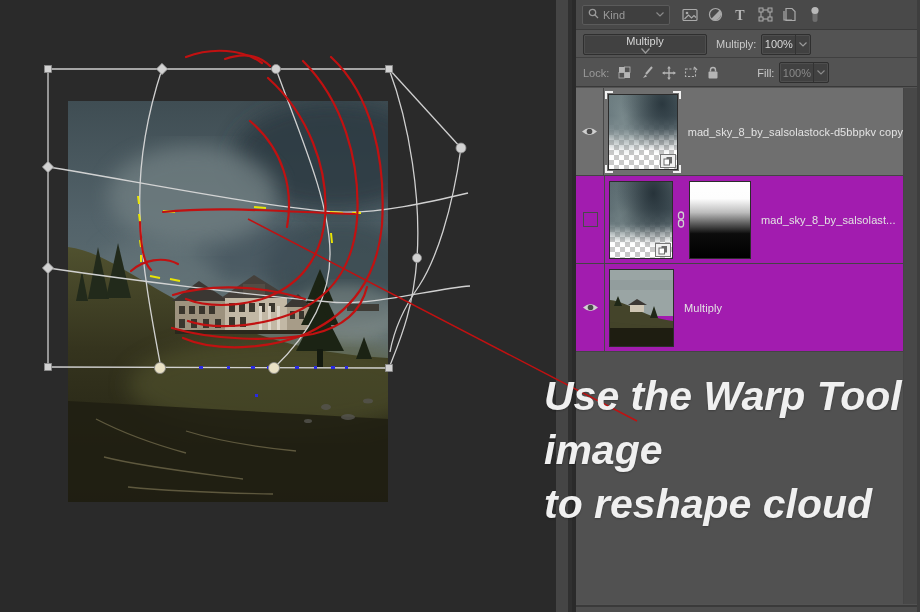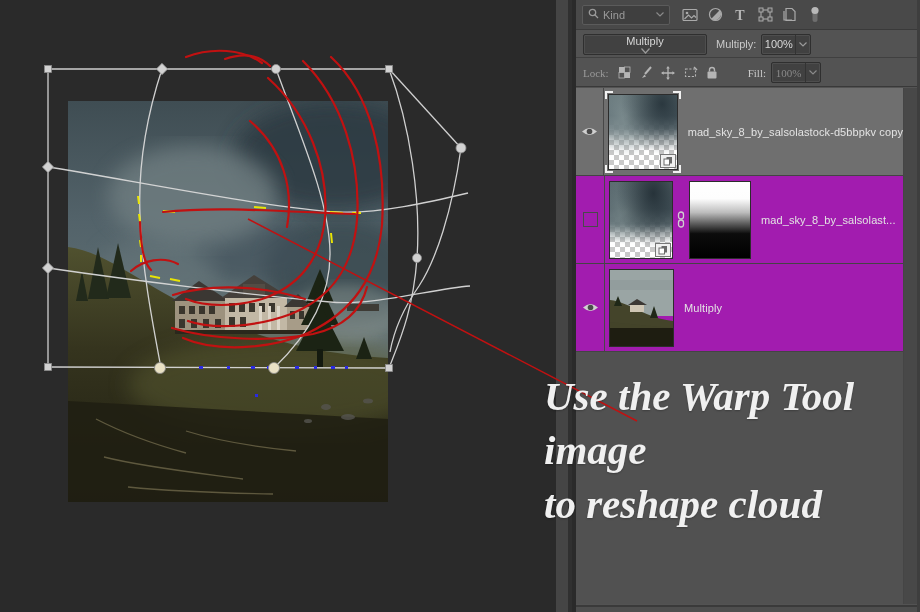--- a/index.html
+++ b/index.html
@@ -36,21 +36,21 @@
   .combo .grow{flex:1;}
   .lbl{color:#c9c9c9;margin-left:9px;}
   .lbl.dim{color:#9a9a9a;}
   .valbox{display:flex;align-items:center;margin-left:5px;height:21px;background:#414141;
           border:1px solid #2f2f2f;border-radius:2px;box-shadow:inset 0 0 0 1px #4e4e4e;}
   .valbox .val{width:33px;text-align:center;color:#d8d8d8;}
   .valbox .chev{width:15px;height:100%;border-left:1px solid #333;display:flex;align-items:center;justify-content:center;}
   .valbox.dim .val{color:#8a8a8a;}
 
   .lock-row{position:absolute;left:0;top:59px;right:3px;height:28px;background:#535353;
-            border-bottom:1px solid #393939;display:flex;align-items:center;padding-left:7px;font-family:Liberation Serif, serif;}
+            border-bottom:1px solid #393939;display:flex;align-items:center;padding-left:7px;}
   .lock-row .licon{display:flex;align-items:center;justify-content:center;width:21px;height:20px;margin-left:1px;}
 
   .layers-list{position:absolute;left:0;top:88px;right:3px;bottom:8px;background:#515151;}
   .scroll-strip{position:absolute;right:0;top:0;bottom:0;width:14px;background:#484848;border-left:1px solid #454545;}
   .layer-row{position:relative;display:flex;align-items:center;height:88px;margin-right:14px;
              border-bottom:1px solid #444444;background:#a21caf;}
   .layer-row.selected{background:#6f6f6f;}
   .eye-well{width:29px;align-self:stretch;border-right:1px solid #474747;display:flex;
             align-items:center;justify-content:center;}
   .eye-empty{width:15px;height:15px;border:1px solid #49494a;background:transparent;}
@@ -82,21 +82,21 @@
   .chain{margin:0 3px;display:flex;align-items:center;}
   .maskthumb{width:62px;height:78px;border:1px solid #2c2c2c;
      background:linear-gradient(180deg,#ffffff 0%,#fdfdfd 22%,#bdbdbd 40%,#5c5c5c 55%,#0c0c0c 68%,#000 100%);}
   .layer-name{margin-left:10px;color:#e3e3e3;letter-spacing:.1px;white-space:nowrap;}
 
   .panel-bottom{position:absolute;left:0;bottom:0;right:3px;height:7px;background:#4e4e4e;
                 border-top:2px solid #3a3a3a;}
 
   
   .annotation-text{position:absolute;left:544px;top:369px;z-index:4;color:#f0f0f0;
-      font-family:Liberation Serif, serif;font-style:italic;font-weight:bold;
+      font-family:Liberation Sans, sans-serif;font-style:italic;font-weight:bold;
       font-size:41px;line-height:54px;letter-spacing:0px;text-shadow:0 1px 2px rgba(0,0,0,.25);}
 </style>
 </head>
 <body>
 
 <div class="stage">
 
   <div class="canvas-area">
     <div class="photo">
       <svg width="320" height="401" viewBox="0 0 320 401">
@@ -373,21 +373,21 @@
             <rect x="2.5" y="3" width="10" height="7.5" stroke="#b5b5b5" fill="none" stroke-width="1.1" stroke-dasharray="2.2 1.6"></rect>
             <path d="M11,1 L14,4" stroke="#b5b5b5" stroke-width="1.4"></path>
           </svg>
       </span>
       <span class="licon">
         <svg width="12" height="13" viewBox="0 0 12 13">
             <rect x="1.5" y="5.5" width="9" height="7" rx="1" fill="#b5b5b5"></rect>
             <path d="M3.5,5.5 V4 a2.5,2.5 0 0 1 5,0 V5.5" stroke="#b5b5b5" fill="none" stroke-width="1.4"></path>
           </svg>
       </span>
-      <span class="lbl" style="margin-left:25px">Fill:</span>
+      <span class="lbl" style="margin-left:34px">Fill:</span>
       <div class="valbox dim">
         <span class="val">100%</span>
         <div class="chev">
           <svg width="8" height="5" viewBox="0 0 8 5">
               <path d="M0.5,0.5 L4,4 L7.5,0.5" stroke="#8a8a8a" fill="none" stroke-width="1.2"></path>
             </svg>
         </div>
       </div>
     </div>
 

